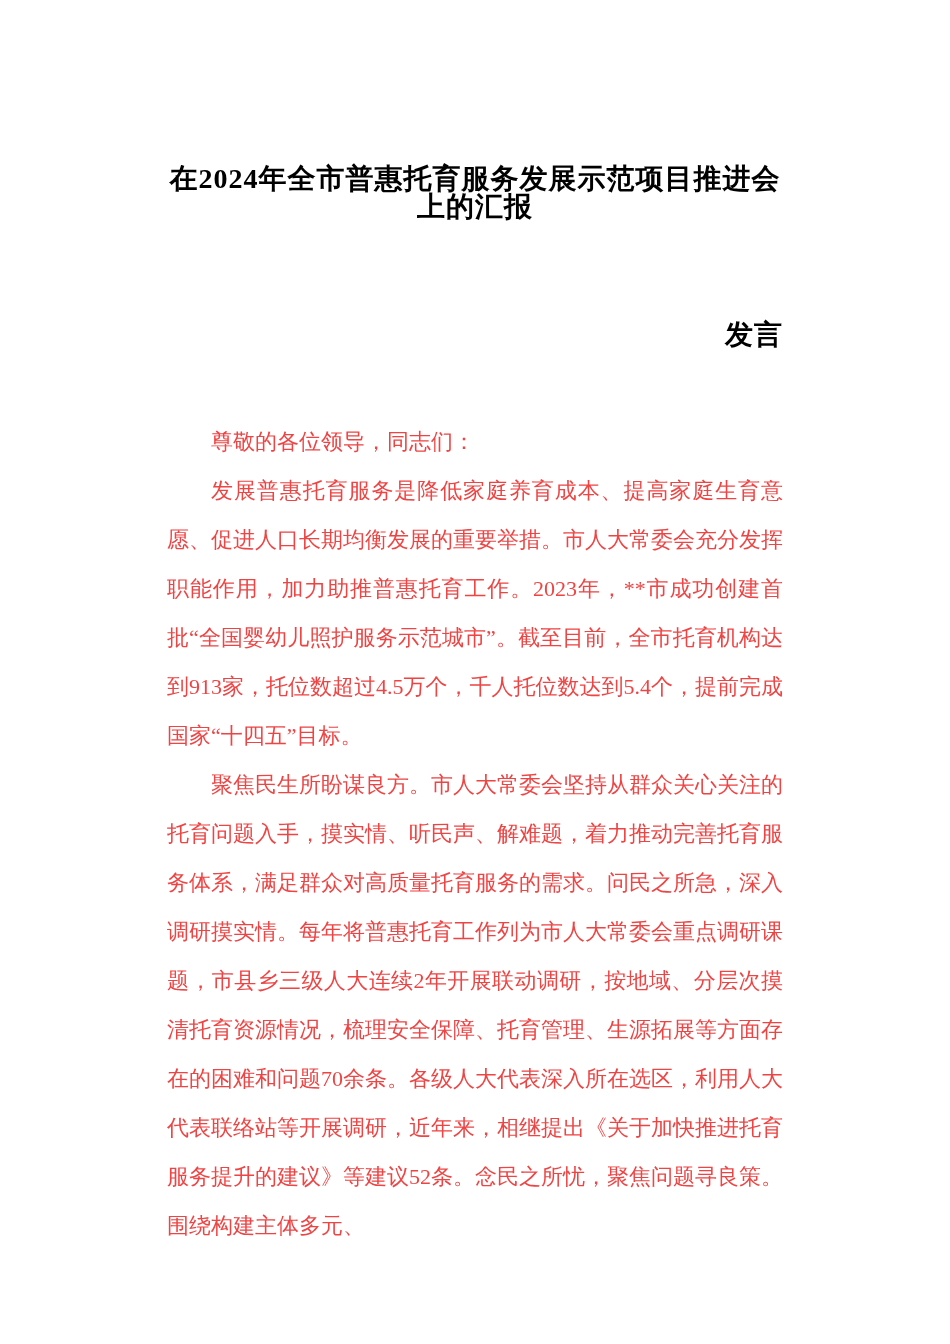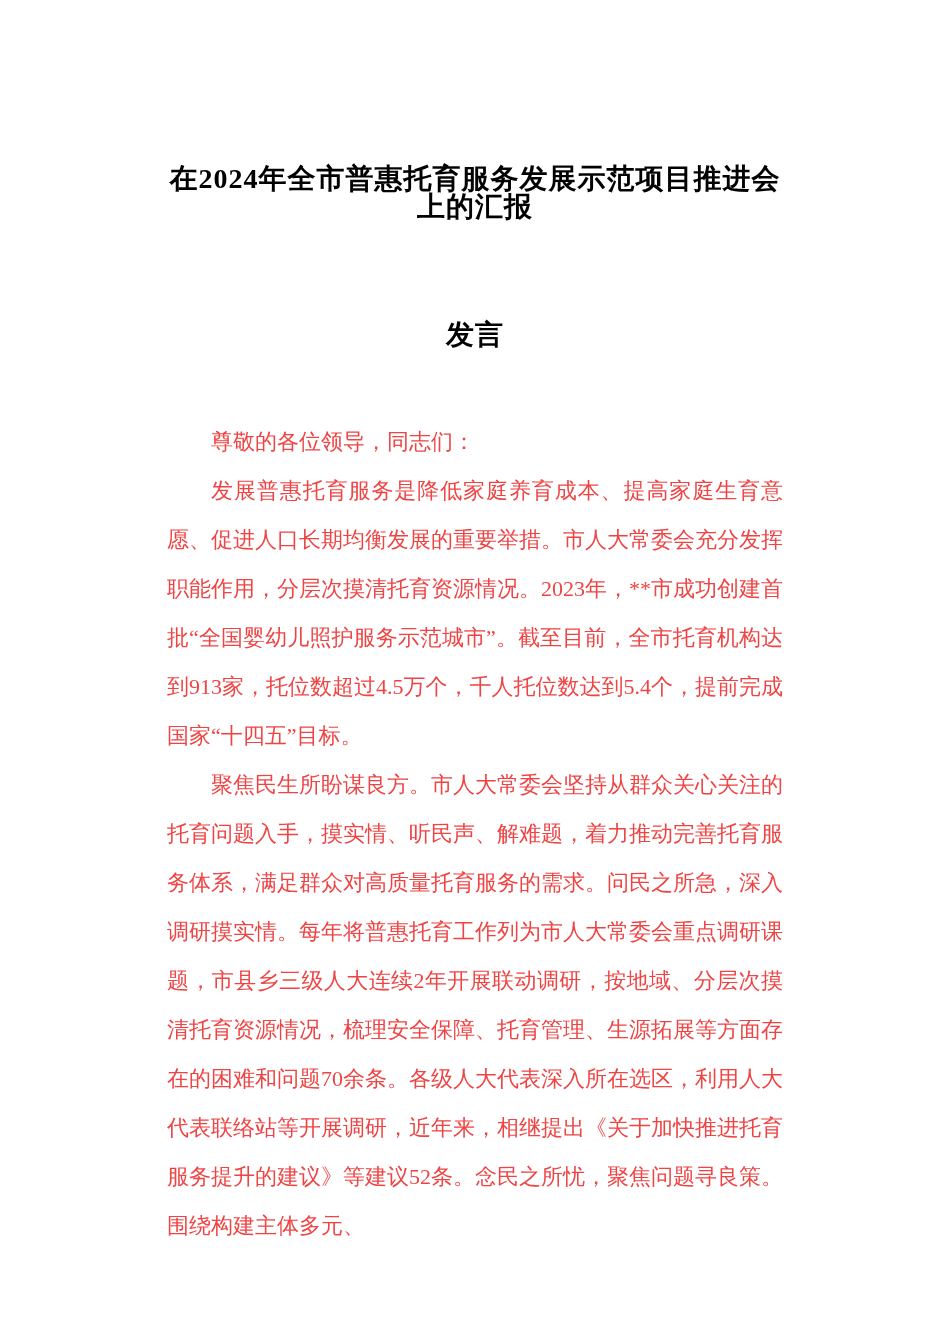--- a/index.html
+++ b/index.html
@@ -25,20 +25,21 @@
     font-size: 28px;
     line-height: 1;
     color: #000000;
   }
   .title-line {
     display: block;
     letter-spacing: 1px;
   }
   .title-line2 {
     margin-top: 100px;
+    text-align: right;
   }
   .doc-body {
     margin-top: 68px;
   }
   .doc-body p {
     font-size: 22px;
     line-height: 49px;
     text-align: justify;
     text-justify: inter-ideograph;
     text-indent: 2em;
@@ -48,16 +49,16 @@
 </head>
 <body>
 
 <div class="page">
   <h1 class="doc-title">
     <span class="title-line">在2024年全市普惠托育服务发展示范项目推进会上的汇报</span>
     <span class="title-line title-line2">发言</span>
   </h1>
   <div class="doc-body">
     <p>尊敬的各位领导，同志们：</p>
-    <p>发展普惠托育服务是降低家庭养育成本、提高家庭生育意愿、促进人口长期均衡发展的重要举措。市人大常委会充分发挥职能作用，分层次摸清托育资源情况。2023年，**市成功创建首批“全国婴幼儿照护服务示范城市”。截至目前，全市托育机构达到913家，托位数超过4.5万个，千人托位数达到5.4个，提前完成国家“十四五”目标。</p>
+    <p>发展普惠托育服务是降低家庭养育成本、提高家庭生育意愿、促进人口长期均衡发展的重要举措。市人大常委会充分发挥职能作用，加力助推普惠托育工作。2023年，**市成功创建首批“全国婴幼儿照护服务示范城市”。截至目前，全市托育机构达到913家，托位数超过4.5万个，千人托位数达到5.4个，提前完成国家“十四五”目标。</p>
     <p>聚焦民生所盼谋良方。市人大常委会坚持从群众关心关注的托育问题入手，摸实情、听民声、解难题，着力推动完善托育服务体系，满足群众对高质量托育服务的需求。问民之所急，深入调研摸实情。每年将普惠托育工作列为市人大常委会重点调研课题，市县乡三级人大连续2年开展联动调研，按地域、分层次摸清托育资源情况，梳理安全保障、托育管理、生源拓展等方面存在的困难和问题70余条。各级人大代表深入所在选区，利用人大代表联络站等开展调研，近年来，相继提出《关于加快推进托育服务提升的建议》等建议52条。念民之所忧，聚焦问题寻良策。围绕构建主体多元、</p>
   </div>
 </div>
 
 </body></html>

